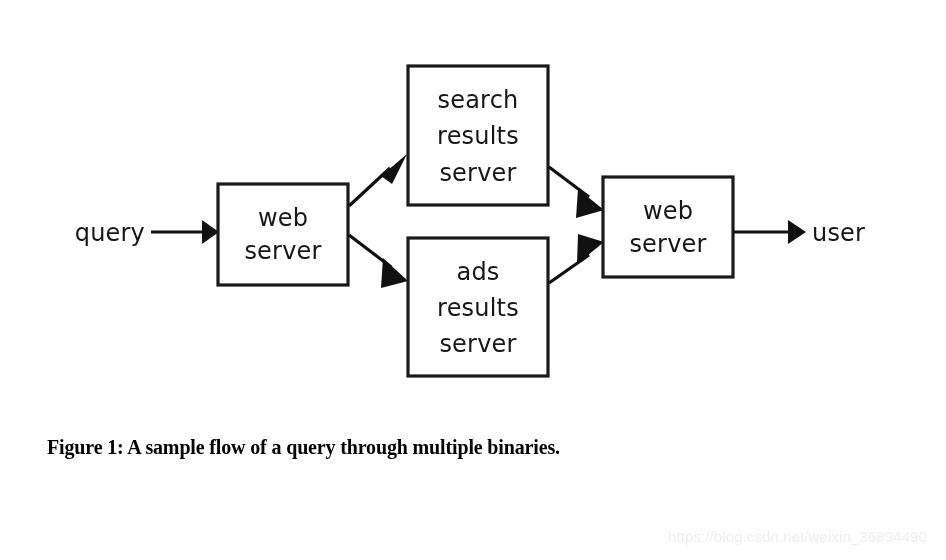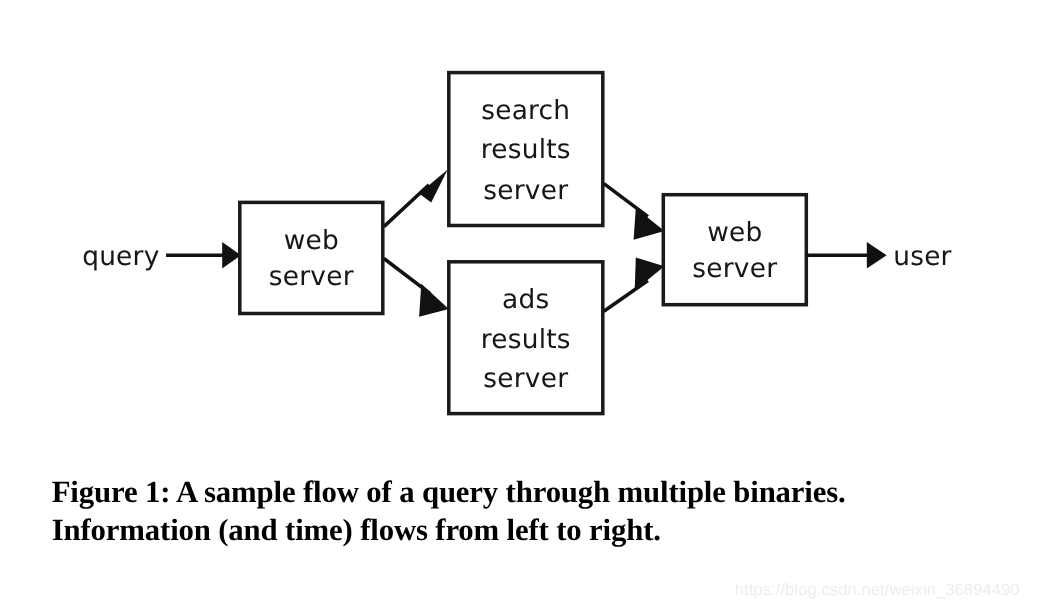--- a/index.html
+++ b/index.html
@@ -58,21 +58,21 @@
     fill: #111111;
     stroke: none;
   }
   #caption {
     position: absolute;
     left: 47px;
     top: 430px;
     width: 868px;
     font-family: "Liberation Serif", serif;
     font-weight: bold;
-    font-size: 28px;
+    font-size: 20px;
     line-height: 35px;
     color: #000000;
     letter-spacing: -0.15px;
   }
   #caption .cap-line { display: block; white-space: nowrap; }
   #watermark {
     position: absolute;
     left: 668px;
     top: 528px;
     font-family: "Liberation Sans", sans-serif;
@@ -146,18 +146,17 @@
       <line class="flow-line" x1="733" y1="232" x2="790" y2="232"></line>
       <polygon class="arrow-head" points="788,220 806,232 788,244"></polygon>
     </g>
 
     <text class="edge-label anchor-start" x="812" y="241">user</text>
 
   </svg>
 
   <div id="caption">
     <span class="cap-line">Figure 1: A sample flow of a query through multiple binaries.</span>
-    <span class="cap-line">Information (and time) flows from left to right.</span>
   </div>
 
   <div id="watermark">https://blog.csdn.net/weixin_36894490</div>
 
 </div>
 
 </body></html>

